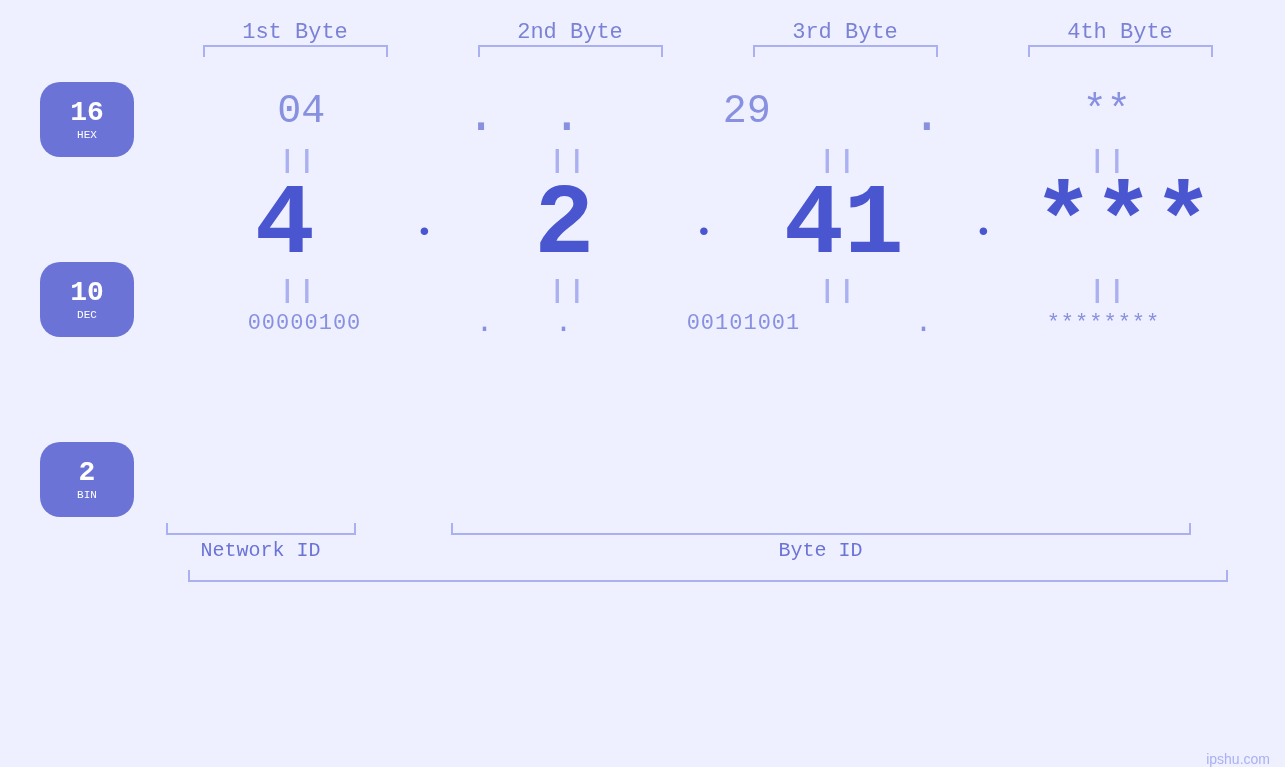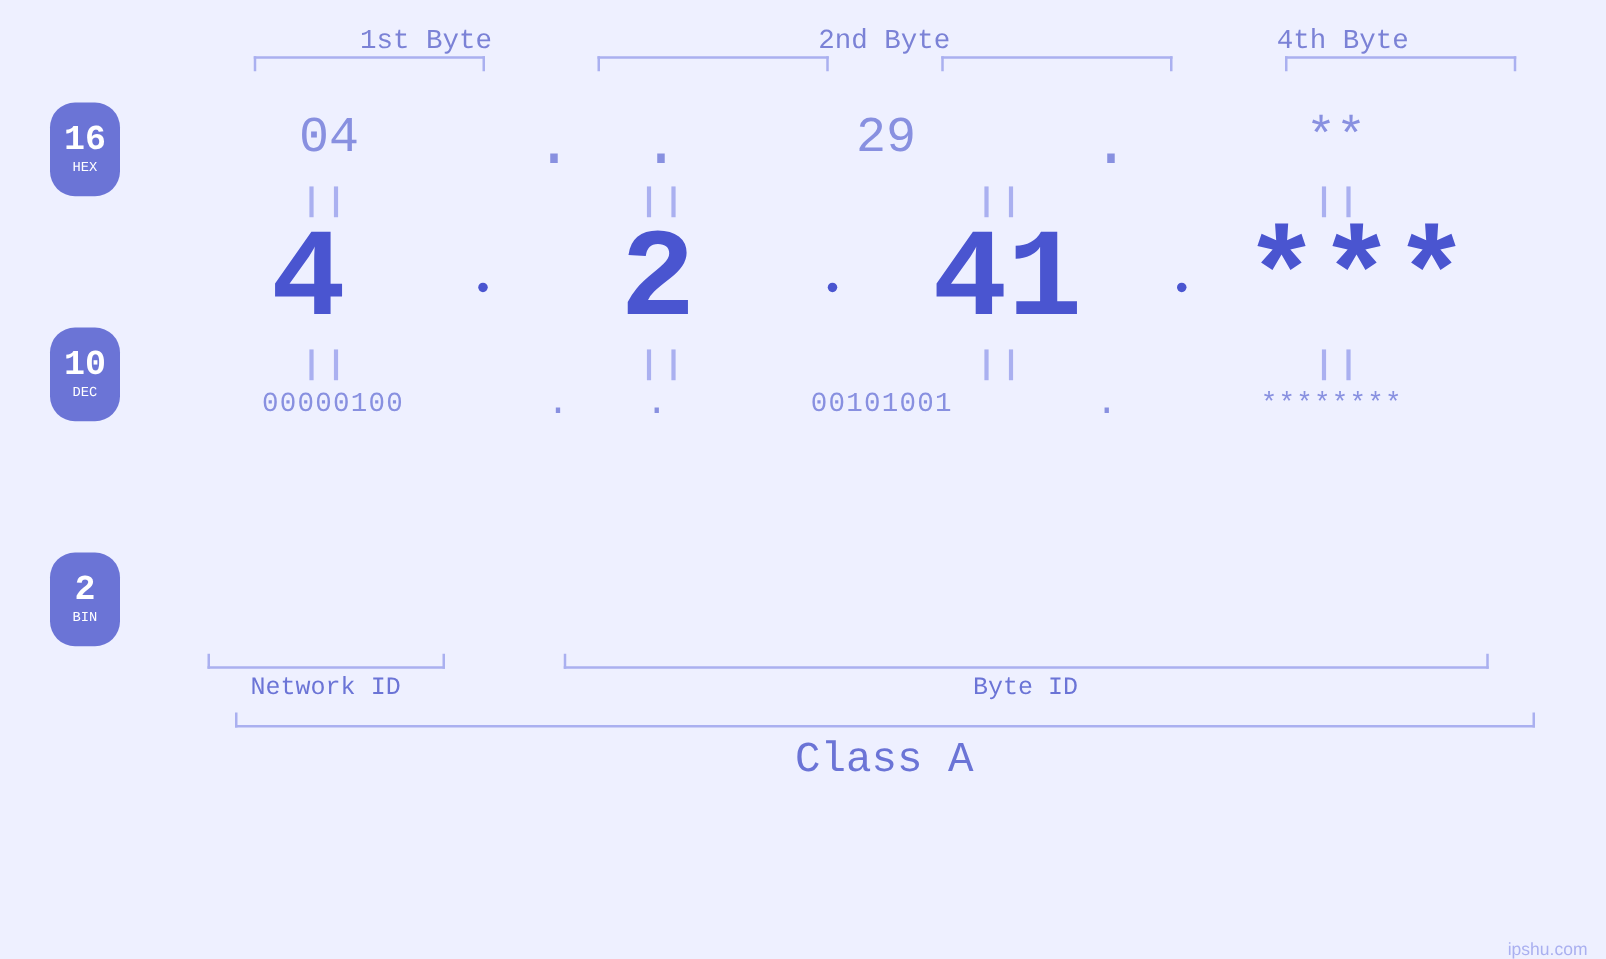--- a/index.html
+++ b/index.html
@@ -64,21 +64,21 @@
     .badges {
       display: flex;
       flex-direction: column;
       gap: 0;
       margin-left: 40px;
       margin-top: 10px;
     }
     .badge {
       background: #6b74d6;
       color: white;
-      width: 56px;
+      width: 94px;
       height: 75px;
       border-radius: 20px;
       display: flex;
       flex-direction: column;
       align-items: center;
       justify-content: center;
       margin-bottom: 105px;
     }
     .badge:last-child { margin-bottom: 0; }
     .badge-number {
@@ -184,20 +184,21 @@
     }
   </style>
 </head>
 <body>
 
 <div class="container">
 
   <div class="byte-headers">
     <div class="byte-header">1st Byte</div>
     <div class="byte-header">2nd Byte</div>
+    <div class="byte-header">3rd Byte</div>
     <div class="byte-header">4th Byte</div>
   </div>
 
   <div class="bracket-row">
     <div class="bracket"></div>
     <div class="bracket"></div>
     <div class="bracket"></div>
     <div class="bracket"></div>
   </div>
 
@@ -299,18 +300,17 @@
     <div style="display:flex; align-items:flex-start; width:1100px; margin-top: 4px;">
       <div style="width:190px; text-align:center; color:#6b74d6; font-size:20px; margin-left:8px;">Network ID</div>
       <div style="width: 95px;"></div>
       <div style="width:740px; text-align:center; color:#6b74d6; font-size:20px;">Byte ID</div>
     </div>
 
   </div>
 
   <div style="width:1100px; margin-left:130px; margin-top:8px;">
     <div style="width:1040px; height:12px; border-bottom:2px solid #aab0f0; border-left:2px solid #aab0f0; border-right:2px solid #aab0f0; margin:0 auto;"></div>
-    <div style="text-align:center; color:#6b74d6; font-size:34px; margin-top:8px;">Class A</div>
   </div>
 
   <div class="watermark">ipshu.com</div>
 
 </div>
 
 </body></html>

